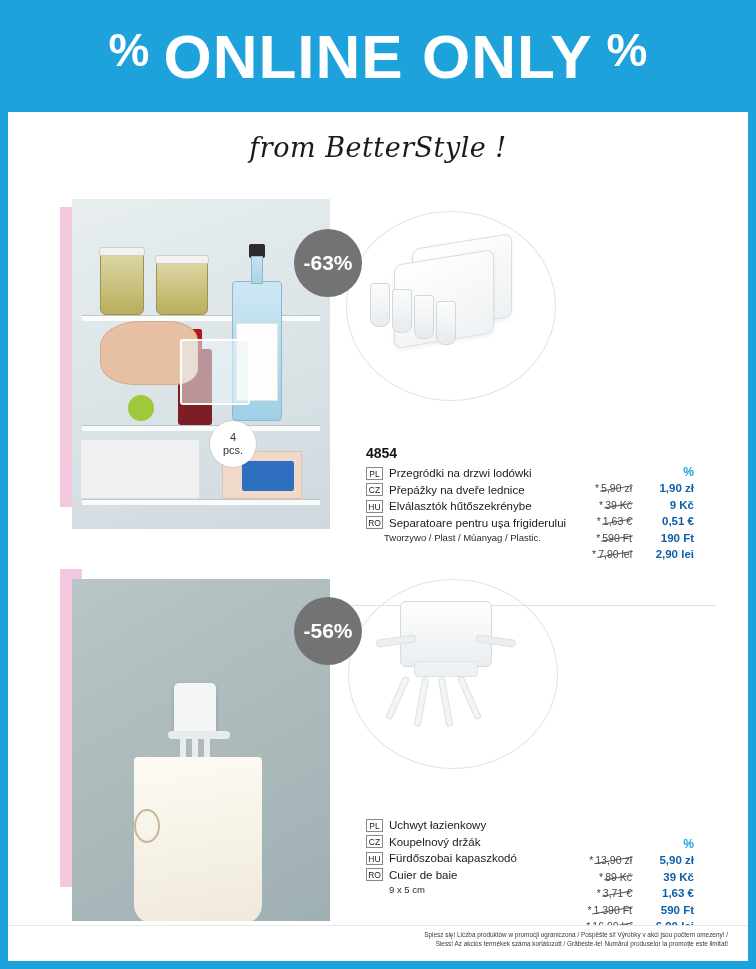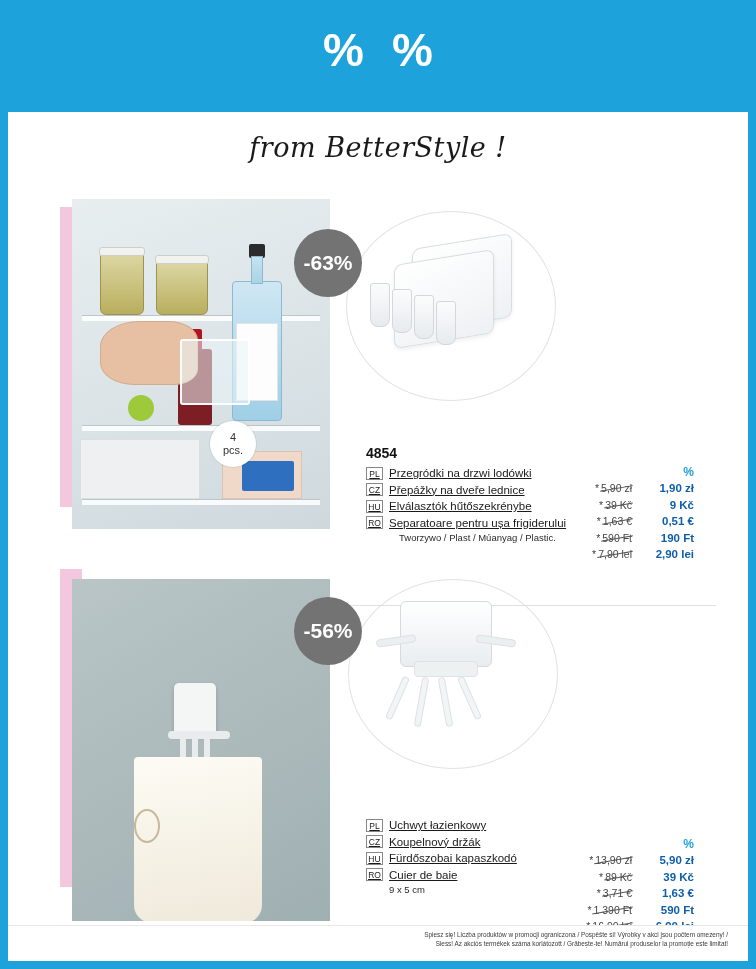--- a/index.html
+++ b/index.html
@@ -217,39 +217,38 @@
     font-size: 14px;
     font-weight: bold;
     color: #111;
     margin-bottom: 4px;
   }
   .lang-rows { width: 250px; }
   .lang-row {
     display: flex;
     align-items: center;
     height: 16.5px;
-    text-decoration: underline;
   }
   .flagcode {
     display: inline-block;
     min-width: 17px;
     height: 13px;
     line-height: 12px;
     text-align: center;
     border: 1px solid #888;
     font-size: 8.5px;
     color: #222;
     margin-right: 6px;
     background: #fff;
   }
   .lang-name { font-size: 11.5px; color: #1a1a1a; }
   .material {
     font-size: 9.5px;
     color: #2a2a2a;
-    margin-left: 33px;
+    margin-left: 18px;
     margin-top: 1px;
   }
   .dims {
     font-size: 9.5px;
     color: #2a2a2a;
     margin-left: 23px;
     margin-top: 1px;
   }
   
   .prices {
@@ -328,20 +327,21 @@
     background: #1ea2dc;
   }
 </style>
 </head>
 <body>
 
 <div class="page">
 
   <div class="banner">
     <span class="banner-pct">%</span>
+    <span class="banner-text">ONLINE ONLY</span>
     <span class="banner-pct">%</span>
   </div>
 
   <div class="sheet">
 
     <div class="brand-line">from BetterStyle !</div>
 
     <div class="product prod1" style="margin-top:10px;">
 
       <div class="photo-wrap" style="top:10px;height:350px;">

